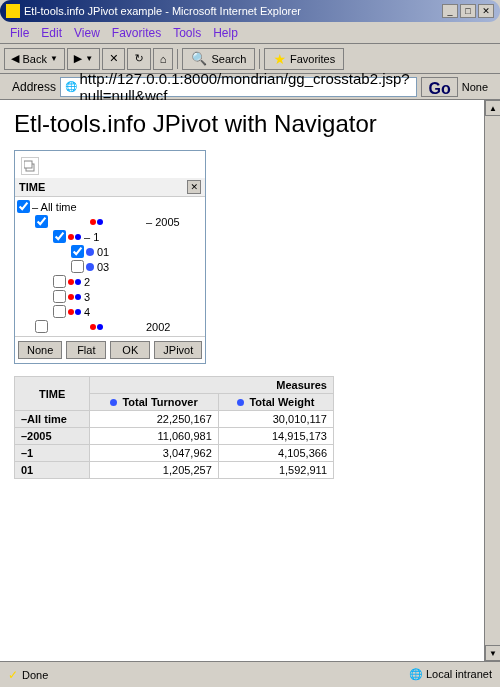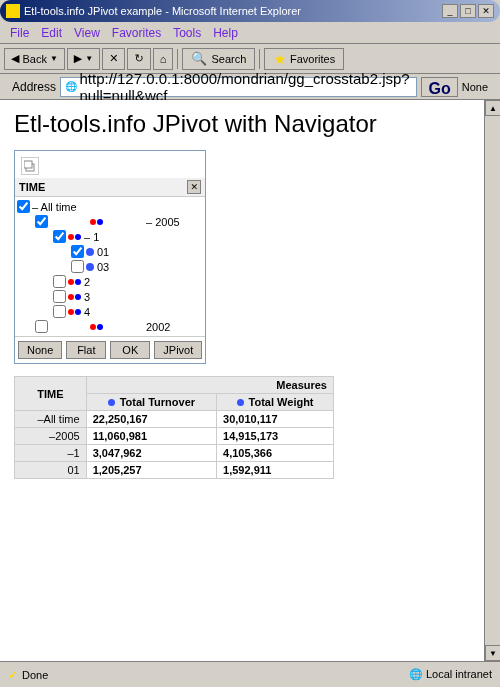--- a/index.html
+++ b/index.html
@@ -347,26 +347,26 @@
       text-align: right;
       font-weight: bold;
     }
     .data-table .col-header {
       background: #e8e8e8;
       font-weight: bold;
       text-align: center;
     }
     .data-table .row-header {
       background: #e8e8e8;
-      font-weight: normal;
+      font-weight: bold;
+      text-align: left;
+    }
+    .data-table .data-cell {
       text-align: right;
-    }
-    .data-table .data-cell {
       background: white;
-      font-weight: bold;
     }
     .dot-blue-sm {
       width: 7px;
       height: 7px;
       background: #3355ff;
       border-radius: 50%;
       display: inline-block;
       margin-right: 2px;
     }
   </style>

